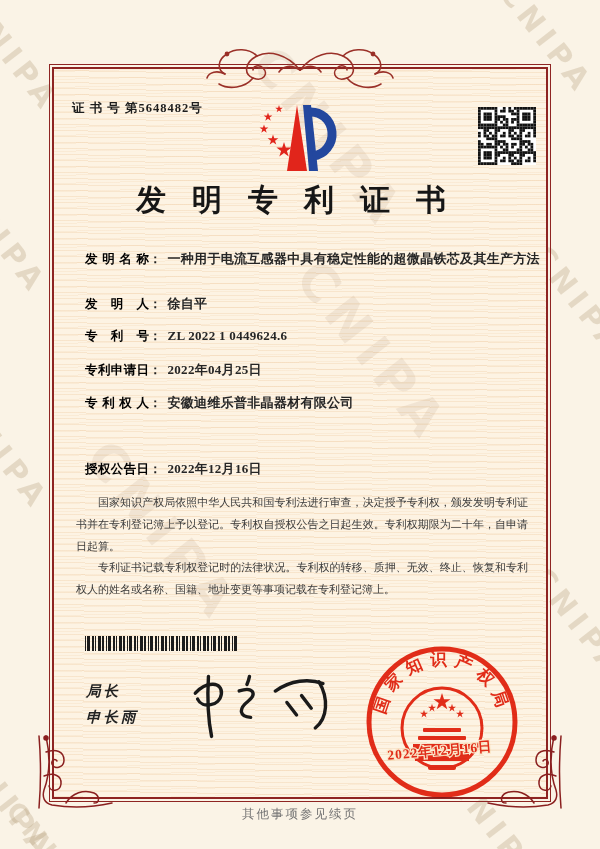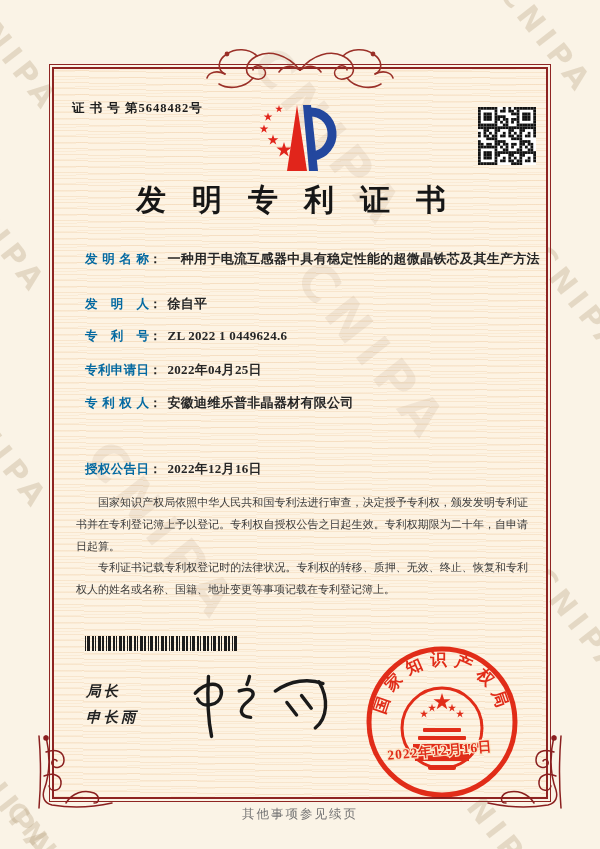--- a/index.html
+++ b/index.html
@@ -20,21 +20,21 @@
   .orn{position:absolute;pointer-events:none;}
   
   .cert-no{position:absolute;left:72px;top:100px;font-size:12.5px;font-weight:600;letter-spacing:1px;color:#1d1d1d;}
   .logo{position:absolute;left:243px;top:102px;}
   .qr{position:absolute;left:478px;top:107px;width:58px;height:58px;background:#fff;}
   .title{position:absolute;left:0;right:0;top:180px;text-align:center;font-size:30px;font-weight:700;
          letter-spacing:26px;padding-left:8px;color:#161616;}
   
   .frow{position:absolute;left:85px;font-size:13px;white-space:nowrap;}
   .flabel{display:inline-block;width:64px;text-align:justify;text-align-last:justify;
-          font-size:12.5px;font-weight:600;color:#0369a1;vertical-align:baseline;}
+          font-size:12.5px;font-weight:600;color:#000000;vertical-align:baseline;}
   .fcolon{font-size:12.5px;font-weight:600;margin-right:6px;}
   .fvalue{font-size:13px;font-weight:600;color:#262626;letter-spacing:.3px;}
   
   .body-text{position:absolute;left:76px;top:492px;width:452px;}
   .body-text p{margin:0;text-indent:2em;font-size:11px;line-height:21.8px;
                text-align:justify;color:#3a3a3a;font-weight:500;}
   
   .barcode{position:absolute;left:85px;top:636px;width:155px;height:15px;}
   
   .signer{position:absolute;left:86px;top:682px;font-size:14.5px;font-weight:700;letter-spacing:3px;color:#222;}

